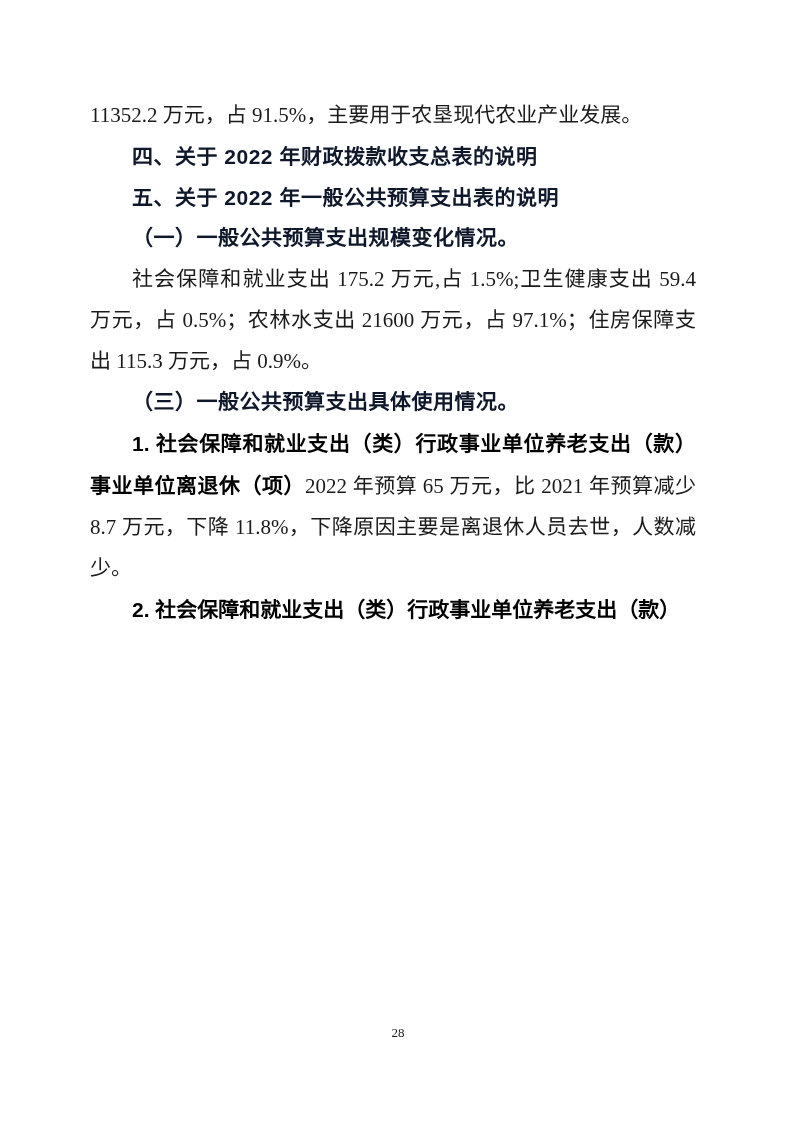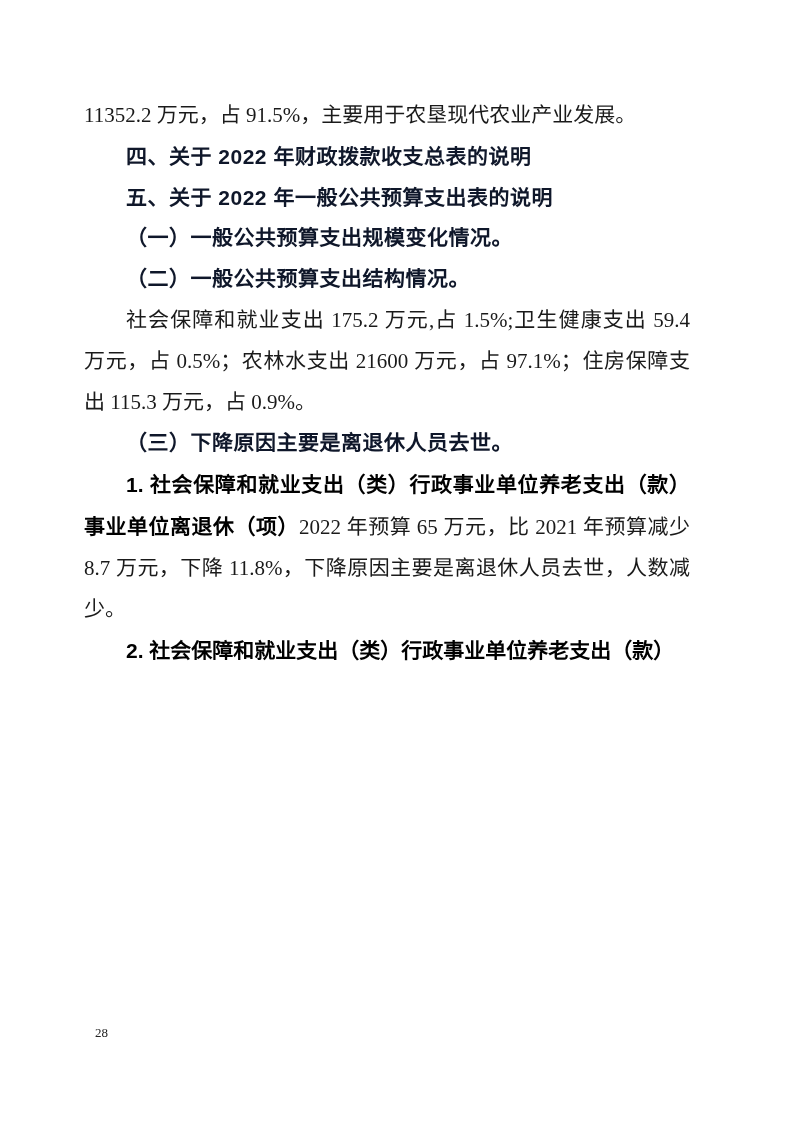--- a/index.html
+++ b/index.html
@@ -10,21 +10,21 @@
     width: 794px;
     height: 1122px;
     background: #ffffff;
     position: relative;
     overflow: hidden;
     font-family: "Liberation Serif", "DejaVu Serif", serif;
     color: #1a1a1a;
   }
   .sheet {
     position: absolute;
-    left: 84px;
+    left: 90px;
     top: 95px;
     width: 606px;
   }
   .sheet p,
   .sheet h3,
   .sheet h4 {
     margin: 0;
     font-size: 21px;
     line-height: 41px;
     font-weight: normal;
@@ -51,46 +51,45 @@
     font-weight: 700;
     font-family: "Liberation Sans", "DejaVu Sans", sans-serif;
     color: #000000;
     margin-top: 36px;
   }
   .pageno {
     position: absolute;
     top: 1024px;
     left: 95px;
     width: 606px;
-    text-align: left;
+    text-align: center;
     font-size: 13px;
     line-height: 18px;
     color: #222222;
   }
 </style>
 </head>
 <body>
 
 <div class="sheet">
 
   <p class="body">11352.2 万元，占 91.5%，主要用于农垦现代农业产业发展。</p>
 
   <h3 class="sec indent">四、关于 2022 年财政拨款收支总表的说明</h3>
 
 
   <h3 class="sec indent">五、关于 2022 年一般公共预算支出表的说明</h3>
 
   <h4 class="sub indent">（一）一般公共预算支出规模变化情况。</h4>
 
 
-  <h4 class="sub indent">（二）一般公共预算支出结构情况。</h4>
 
   <p class="body indent">社会保障和就业支出 175.2 万元,占 1.5%;卫生健康支出 59.4 万元，占 0.5%；农林水支出 21600 万元，占 97.1%；住房保障支出 115.3 万元，占 0.9%。</p>
 
-  <h4 class="sub indent">（三）下降原因主要是离退休人员去世。</h4>
+  <h4 class="sub indent">（三）一般公共预算支出具体使用情况。</h4>
 
   <p class="body indent"><span class="lead">1. 社会保障和就业支出（类）行政事业单位养老支出（款）事业单位离退休（项）</span><span>2022 年预算 65 万元，比 2021 年预算减少 8.7 万元，下降 11.8%，下降原因主要是离退休人员去世，人数减少。</span></p>
 
   <p class="body indent"><span class="lead">2. 社会保障和就业支出（类）行政事业单位养老支出（款）</span></p>
 
 </div>
 
 <div class="pageno">28</div>
 
 </body></html>

